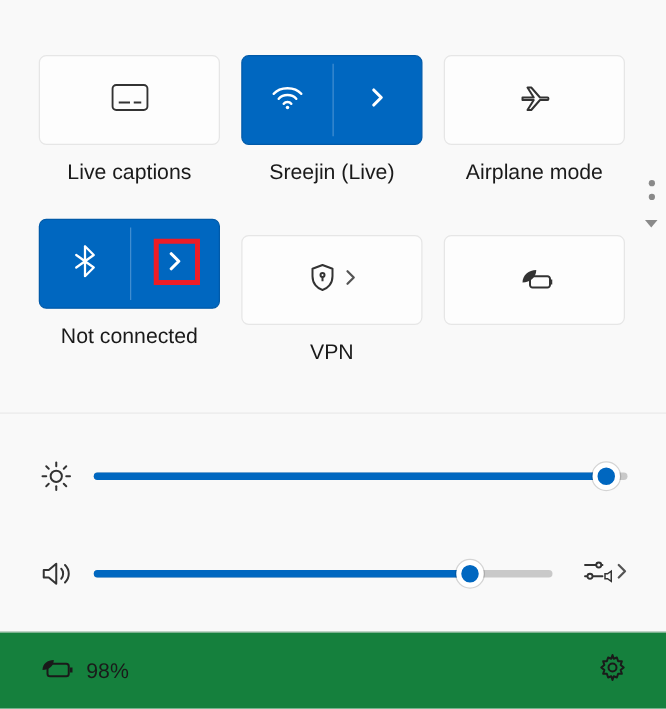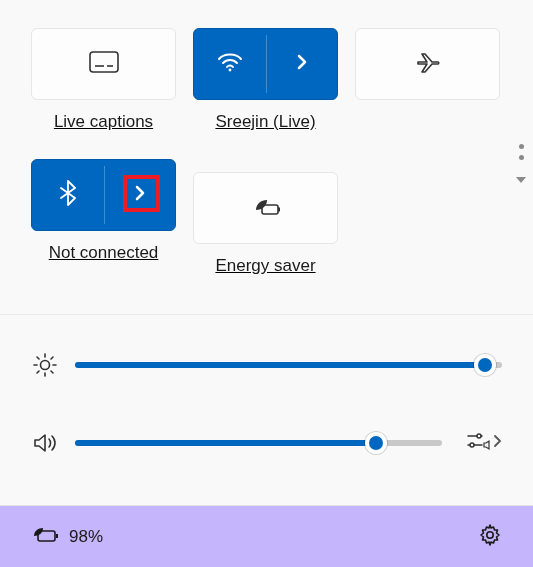--- a/index.html
+++ b/index.html
@@ -5,22 +5,21 @@
   * { box-sizing: border-box; margin: 0; padding: 0; }
   body {
     width: 533px;
     height: 567px;
     font-family: "Segoe UI", Arial, sans-serif;
     background: #f9f9f9;
     position: relative;
     overflow: hidden;
   }
   .panel {
-    padding: 28px 31px 0 31px;
-    text-decoration: underline;
+    padding: 44px 31px 0 31px;
   }
   .tiles {
     display: grid;
     grid-template-columns: repeat(3, 145px);
     column-gap: 17px;
     row-gap: 16px;
   }
   .tile-group {
     display: flex;
     flex-direction: column;
@@ -148,21 +147,21 @@
     align-items: center;
     justify-content: flex-end;
     gap: 2px;
     color: #1a1a1a;
   }
   .footer {
     position: absolute;
     left: 0; right: 0; bottom: 0;
     height: 62px;
     border-top: 1px solid #e3e3e3;
-    background: #c4b5fd;
+    background: #15803d;
     display: flex;
     align-items: center;
     justify-content: space-between;
     padding: 0 31px;
   }
   .battery {
     display: flex;
     align-items: center;
     gap: 10px;
     font-size: 17px;
@@ -221,20 +220,21 @@
     </div>
 
     <div class="tile-group">
       <div class="tile inactive">
         <span>
           <svg width="26" height="22" viewBox="0 0 26 22" fill="none" stroke="#333" stroke-width="1.6" stroke-linejoin="round">
             <path d="M3 11 L12 11 L7 3 L10 3 L17 11 L23 11 C24 11 24 13 23 13 L17 13 L10 21 L7 21 L12 13 L3 13 Z"></path>
           </svg>
         </span>
       </div>
+      <div class="tile-label">Airplane mode</div>
     </div>
 
     <div class="tile-group" style="margin-top:11px;">
       <div class="tile active split" style="position:relative;">
         <div class="divider"></div>
         <div class="tile-left">
           <span>
             <svg width="16" height="26" viewBox="0 0 16 26" fill="none" stroke="#fff" stroke-width="1.8" stroke-linejoin="round" stroke-linecap="round">
               <path d="M8 1 L8 25 L15 18 L1 8 M8 1 L15 8 L1 18"></path>
             </svg>
@@ -245,32 +245,48 @@
             <svg width="14" height="20" viewBox="0 0 14 20" fill="none" stroke="#fff" stroke-width="2.5" stroke-linecap="round" stroke-linejoin="round">
               <polyline points="4,4 10,10 4,16"></polyline>
             </svg>
           </span>
           <div class="highlight-box" style="left:19px; top:15px;"></div>
         </div>
       </div>
       <div class="tile-label">Not connected</div>
     </div>
 
+    <div class="tile-group" style="margin-top:24px;">
+      <div class="tile inactive">
+        <span>
+          <svg width="22" height="24" viewBox="0 0 22 24" fill="none" stroke="#333" stroke-width="1.6" stroke-linejoin="round">
+            <path d="M11 2 L19 5 V11 C19 17 15 21 11 22 C7 21 3 17 3 11 V5 Z"></path>
+            <circle cx="11" cy="10" r="1.6"></circle>
+            <line x1="11" y1="11.5" x2="11" y2="15"></line>
+          </svg>
+        </span>
+        <span class="chevron-inline">
+          <svg width="10" height="14" viewBox="0 0 10 14" fill="none" stroke="#555" stroke-width="1.8" stroke-linecap="round" stroke-linejoin="round">
+            <polyline points="3,2 8,7 3,12"></polyline>
+          </svg>
+        </span>
+      </div>
+      <div class="tile-label">VPN</div>
+    </div>
 
     <div class="tile-group" style="margin-top:24px;">
       <div class="tile inactive">
         <span>
           <svg width="28" height="20" viewBox="0 0 28 20" fill="none" stroke="#333" stroke-width="1.6">
             <path d="M4 14 C4 8 9 4 15 4 C15 10 10 14 4 14 Z" fill="#333" stroke="none"></path>
             <path d="M12 9 H24 C25 9 26 10 26 11 V16 C26 17 25 18 24 18 H12 C11 18 10 17 10 16 V11 C10 10 11 9 12 9 Z"></path>
             <line x1="27" y1="11.5" x2="27" y2="15.5" stroke-width="2"></line>
           </svg>
         </span>
       </div>
-      <div class="tile-label">Energy saver</div>
     </div>
 
   </div>
 </div>
 
 <div class="side-dots">
   <div class="dot"></div>
   <div class="dot"></div>
   <span class="caret-down">
     <svg width="12" height="8" viewBox="0 0 12 8">

